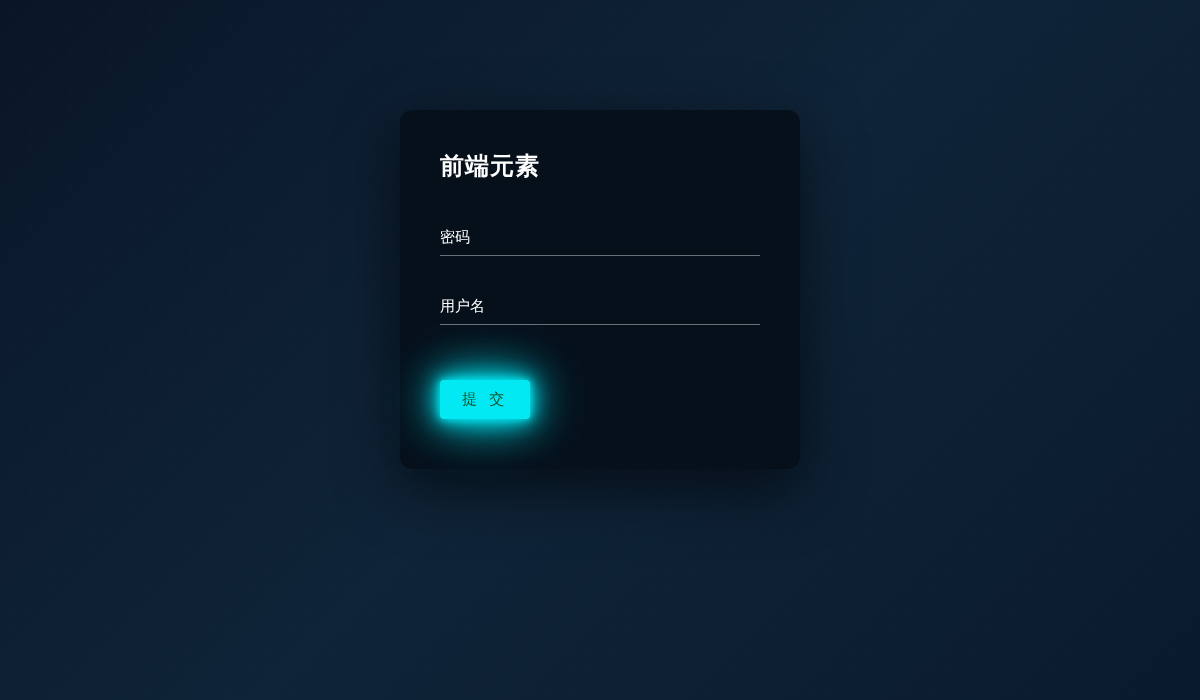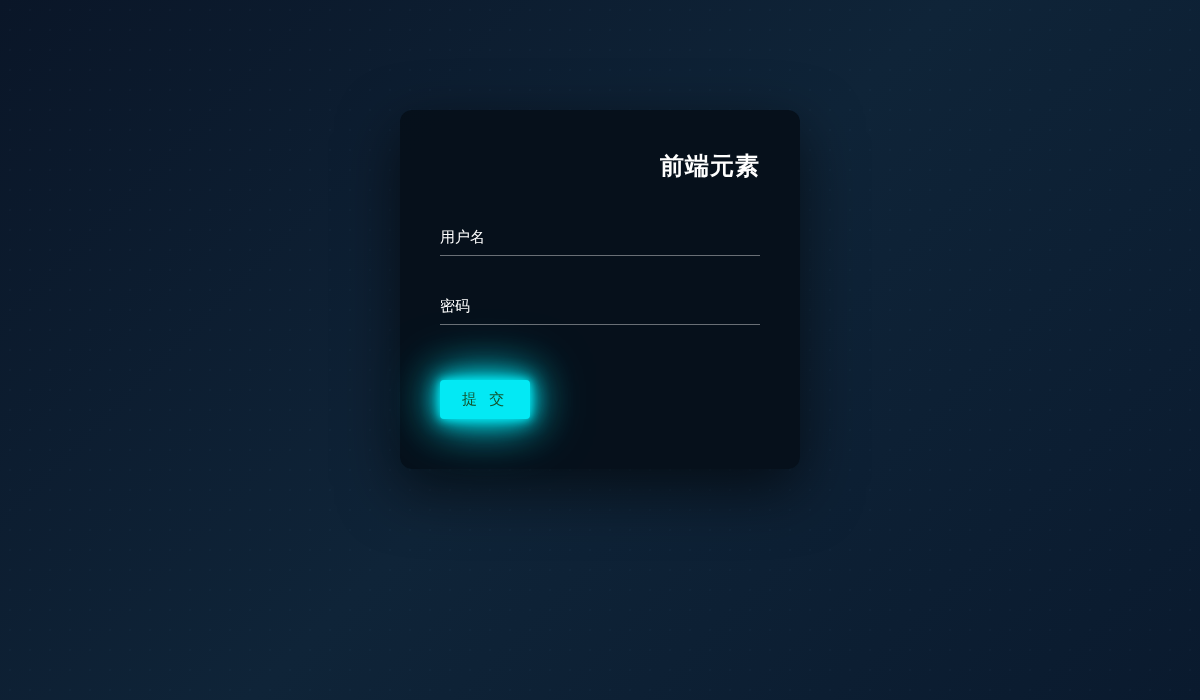--- a/index.html
+++ b/index.html
@@ -41,21 +41,21 @@
       padding: 40px 40px 50px 40px;
       box-shadow: 0 20px 60px rgba(0, 0, 0, 0.6);
       position: relative;
       z-index: 1;
     }
 
     .card-title {
       color: #ffffff;
       font-size: 24px;
       font-weight: bold;
-      text-align: right;
+      text-align: left;
       margin-bottom: 40px;
       letter-spacing: 1px;
     }
 
     .input-group {
       position: relative;
       margin-bottom: 35px;
     }
 
     .input-field {
@@ -104,23 +104,23 @@
       margin-top: 20px;
     }
   </style>
 </head>
 <body>
 
 <div class="login-card">
   <h2 class="card-title">前端元素</h2>
 
   <div class="input-group">
-    <input type="text" class="input-field" placeholder=" " value="" style="">
-    <label class="input-label">用户名</label>
+    <input type="password" class="input-field" placeholder=" " value="" style="">
+    <label class="input-label">密码</label>
   </div>
 
   <div class="input-group">
-    <input type="password" class="input-field" placeholder=" " value="" style="">
-    <label class="input-label">密码</label>
+    <input type="text" class="input-field" placeholder=" " value="" style="">
+    <label class="input-label">用户名</label>
   </div>
 
   <button class="submit-btn">提 交</button>
 </div>
 
 </body></html>

